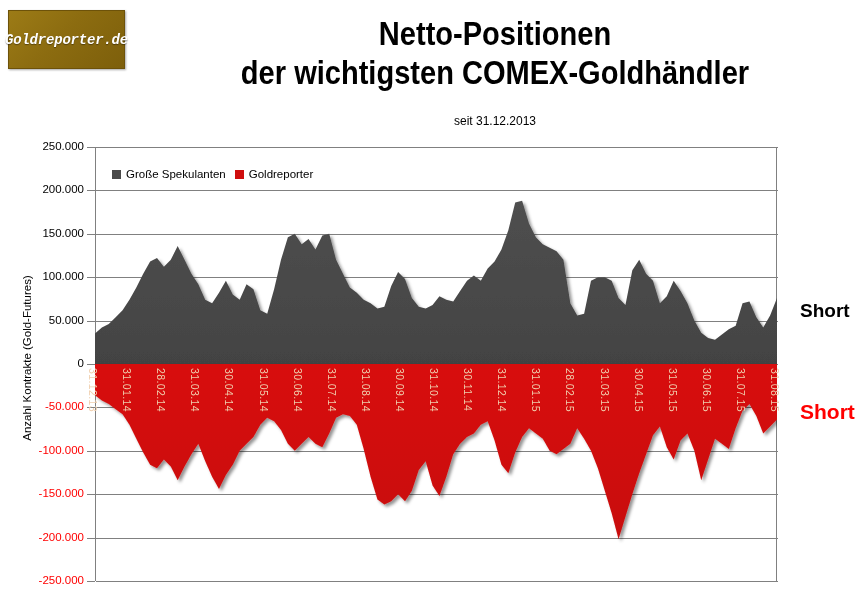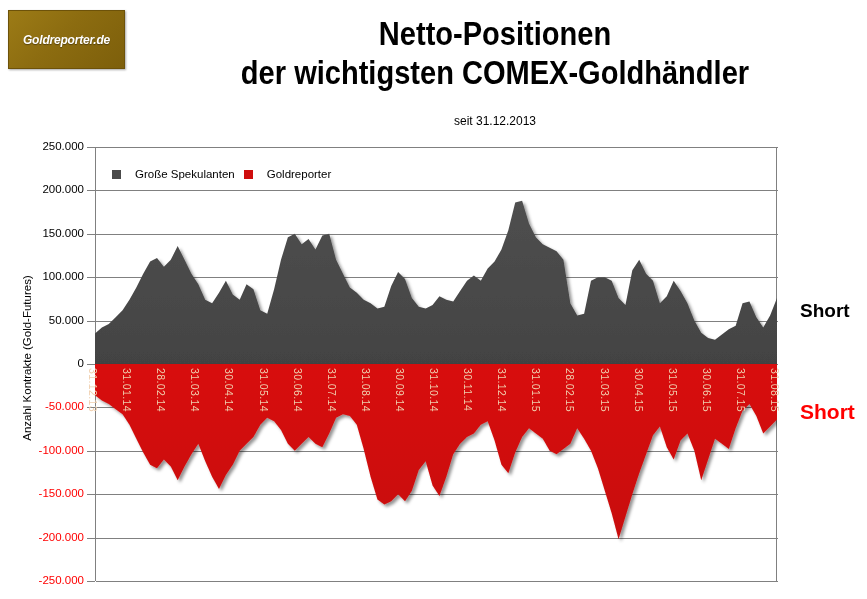--- a/index.html
+++ b/index.html
@@ -9,22 +9,22 @@
   }
   
   #logo{
     position:absolute;left:8px;top:10px;width:115px;height:57px;
     background:linear-gradient(135deg,#9c7b16 0%,#8c6c10 45%,#7d5f0b 100%);
     border:1px solid #6d5209;
     box-shadow:1px 1px 2px rgba(0,0,0,.35);
     display:flex;align-items:center;justify-content:center;
   }
   #logo-text{
-    color:#ffffff;font-family:Liberation Sans, sans-serif;
-    font-style:italic;font-weight:bold;font-size:12px;letter-spacing:-.2px;
+    color:#ffffff;font-family:Liberation Mono, monospace;
+    font-style:italic;font-weight:bold;font-size:14px;letter-spacing:-.2px;
     text-shadow:0 1px 1px rgba(0,0,0,.4);
   }
   
   #title-wrap{position:absolute;left:130px;top:16px;width:730px;text-align:center;}
   .title-line{
     font-family:"Liberation Sans","DejaVu Sans",sans-serif;
     font-weight:bold;color:#000;line-height:1.12;
     transform:scaleX(.88);transform-origin:center;
   }
   #title1{font-size:33px;}
@@ -52,21 +52,21 @@
     transform:rotate(-90deg);text-align:center;
     font-size:11.5px;color:#000;
   }
   
   #series-svg{position:absolute;left:95px;top:147px;width:682px;height:434px;}
   
   #legend{
     position:absolute;left:112px;top:168px;
     display:flex;align-items:center;gap:9px;font-size:11.5px;color:#000;
   }
-  .leg-item{display:flex;align-items:center;gap:14px;}
+  .leg-item{display:flex;align-items:center;gap:5px;}
   .leg-swatch{width:9px;height:9px;display:inline-block;}
   .leg-swatch.gray{background:#4a4a4a;}
   .leg-swatch.red{background:#cf0d0d;}
   
   .xlabel{
     position:absolute;font-size:10.5px;color:#f0cfae;white-space:nowrap;
     transform-origin:left top;transform:rotate(90deg);
     letter-spacing:.4px;
   }
   

